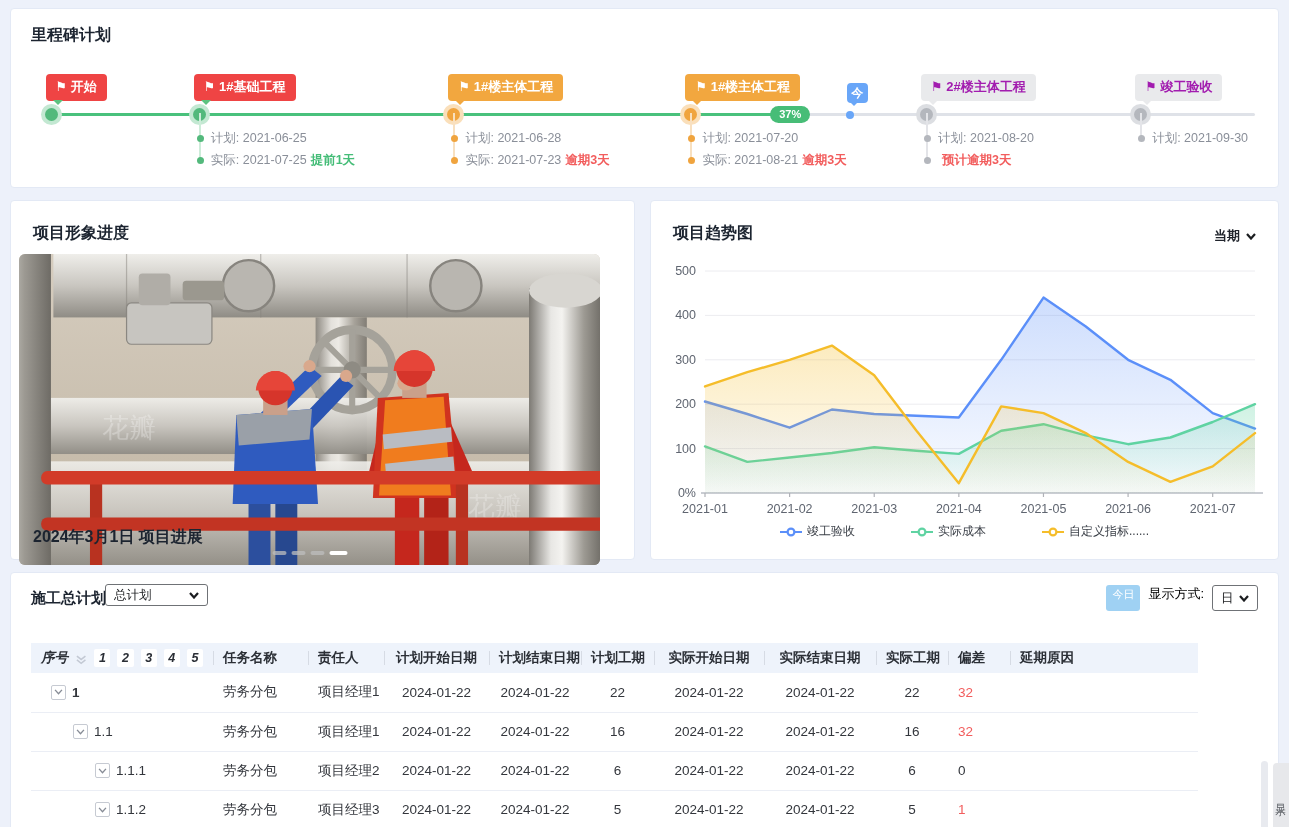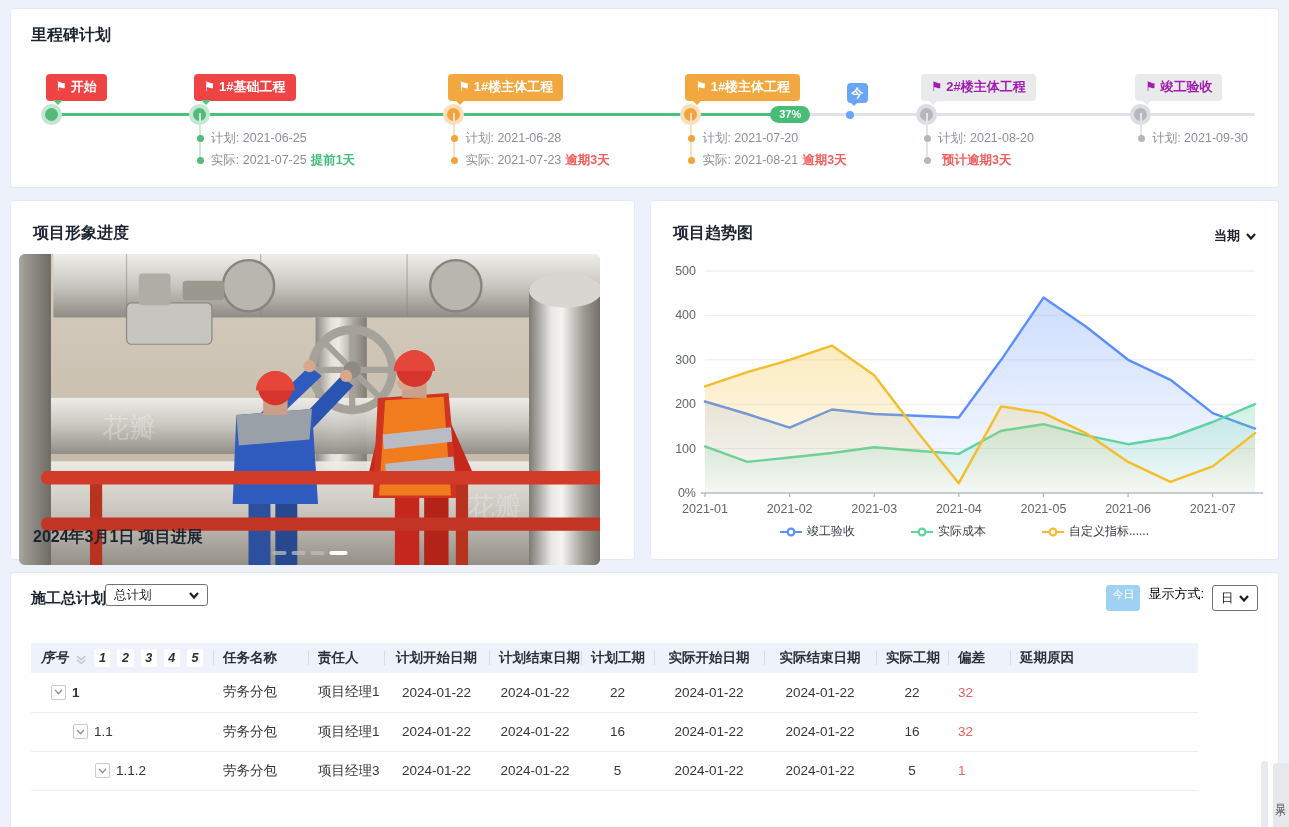--- a/index.html
+++ b/index.html
@@ -452,20 +452,42 @@
     <td class="c">2024-01-22</td>
     <td class="c">2024-01-22</td>
     <td class="c">16</td>
     <td class="c">2024-01-22</td>
     <td class="c">2024-01-22</td>
     <td class="c">16</td>
     <td class="red">32</td>
     <td></td>
   </tr>
 
+  <tr>
+    <td>
+            <div class="sn-cell" style="padding-left: 54px;">
+      <span class="expander">
+                <svg viewBox="0 0 10 7">
+                  <polyline points="1,1 5,5.5 9,1"></polyline>
+                </svg>
+              </span>
+      <span class="sn">1.1.1</span>
+    </div>
+          </td>
+    <td>劳务分包</td>
+    <td>项目经理2</td>
+    <td class="c">2024-01-22</td>
+    <td class="c">2024-01-22</td>
+    <td class="c">6</td>
+    <td class="c">2024-01-22</td>
+    <td class="c">2024-01-22</td>
+    <td class="c">6</td>
+    <td>0</td>
+    <td></td>
+  </tr>
 
   <tr>
     <td>
             <div class="sn-cell" style="padding-left: 54px;">
       <span class="expander">
                 <svg viewBox="0 0 10 7">
                   <polyline points="1,1 5,5.5 9,1"></polyline>
                 </svg>
               </span>
       <span class="sn">1.1.2</span>

